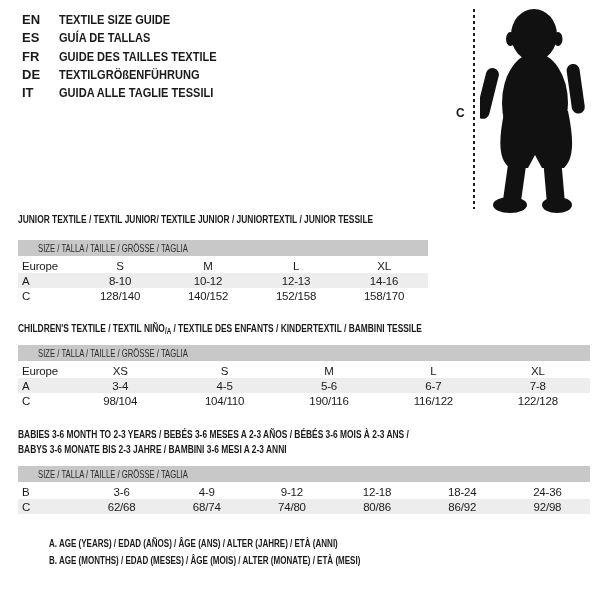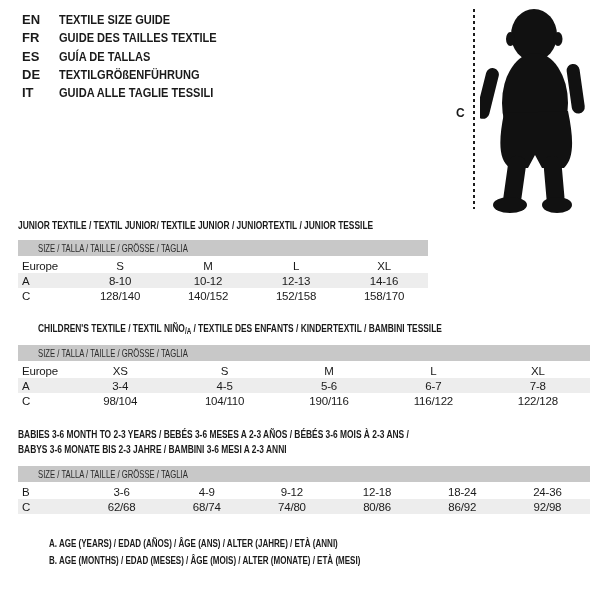--- a/index.html
+++ b/index.html
@@ -19,22 +19,22 @@
   
   .measure-line {
     position:absolute; left:473px; top:9px; width:2px; height:200px;
     background:repeating-linear-gradient(to bottom, #1c1c1c 0 3px, transparent 3px 6px);
   }
   .measure-label { position:absolute; left:456px; top:106px; font-size:12px; font-weight:bold; }
   .baby-svg { position:absolute; left:480px; top:8px; }
 
   
   .sec-title { position:absolute; left:18px; font-size:11.5px; font-weight:bold; line-height:15px; white-space:nowrap; }
-  .t1 { top:218px; }
-  .t2 { top:321px;margin-left:20px; }
+  .t1 { top:212px; }
+  .t2 { top:321px; }
   .t3 { top:427px; }
   .subsc { font-size:8.5px; position:relative; top:2px; }
 
   
   .table-wrap { position:absolute; left:18px; }
   .tw1 { top:240px; width:410px; }
   .tw2 { top:345px; width:572px; }
   .tw3 { top:466px; width:572px; }
   .size-bar {
     height:16px; line-height:16px; background:var(--bar, #c8c8c8);
@@ -60,24 +60,24 @@
 </head>
 <body>
 
 <div class="page">
 
   <div class="lang-block">
     <div class="lang-row">
       <span class="lang-code">EN</span><span class="lang-label cond">TEXTILE SIZE GUIDE</span>
     </div>
     <div class="lang-row">
+      <span class="lang-code">ES</span><span class="lang-label cond">GUÍA DE TALLAS</span>
+    </div>
+    <div class="lang-row">
       <span class="lang-code">FR</span><span class="lang-label cond">GUIDE DES TAILLES TEXTILE</span>
-    </div>
-    <div class="lang-row">
-      <span class="lang-code">ES</span><span class="lang-label cond">GUÍA DE TALLAS</span>
     </div>
     <div class="lang-row">
       <span class="lang-code">DE</span><span class="lang-label cond">TEXTILGRÖßENFÜHRUNG</span>
     </div>
     <div class="lang-row">
       <span class="lang-code">IT</span><span class="lang-label cond">GUIDA ALLE TAGLIE TESSILI</span>
     </div>
   </div>
 
   <div class="measure-line"></div>

